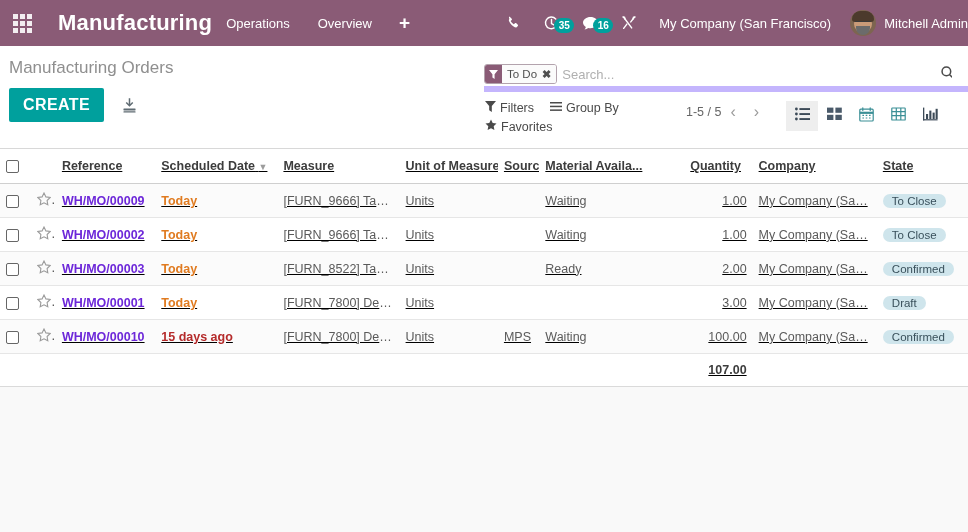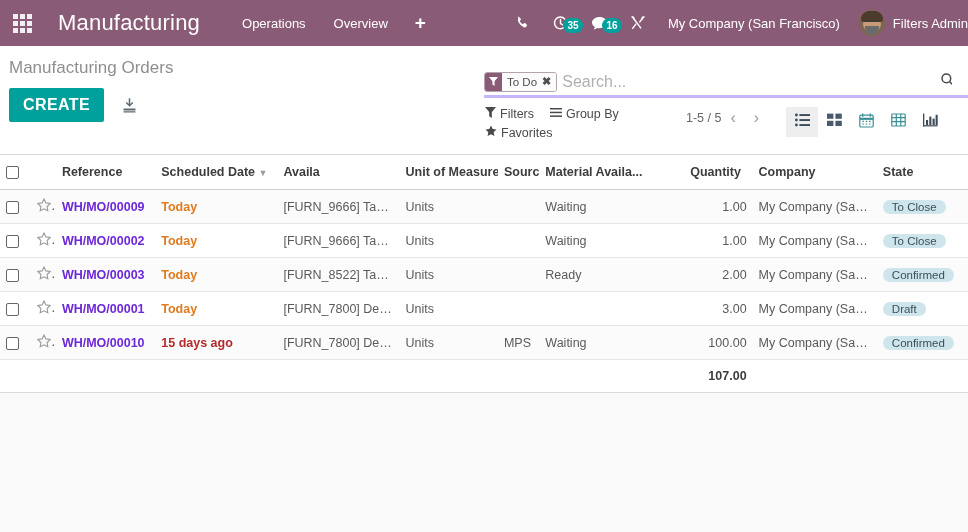--- a/index.html
+++ b/index.html
@@ -25,23 +25,23 @@
     cursor: pointer;
   }
   .apps-grid {
     display: grid;
     grid-template-columns: repeat(3, 5px);
     grid-template-rows: repeat(3, 5px);
     gap: 2px;
   }
   .apps-grid i { display: block; width: 5px; height: 5px; background: #f3eef1; }
   .brand {
-    font-size: 22px; font-weight: normal;
+    font-size: 22px; font-weight: bold;
     letter-spacing: .2px;
-    margin-left: 14px; margin-right: 28px;
+    margin-left: 14px; 
     white-space: nowrap;
   }
   .menu-item {
     font-size: 13px;
     padding: 0 14px;
     height: 46px;
     display: flex; align-items: center;
     cursor: pointer;
     white-space: nowrap;
   }
@@ -163,23 +163,23 @@
   .icon-export {
     margin-left: 17px;
     cursor: pointer;
     display: flex; align-items: center;
   }
 
   
   .searchview {
     display: flex;
     align-items: center;
-    border-bottom: 3px solid #c4b5fd;
+    border-bottom: 6px solid #c4b5fd;
     height: 30px;
-    margin-top: 22px;
+    margin-top: 16px;
     padding-right: 16px;
   }
   .facet {
     display: flex;
     align-items: stretch;
     border: 1px solid #b3a3ad;
     border-radius: 3px;
     overflow: hidden;
     height: 20px;
     margin-right: 5px;
@@ -203,21 +203,21 @@
     margin-left: 5px;
     font-size: 11px;
     color: #4f4f4f;
     cursor: pointer;
     font-weight: bold;
   }
   .search-input {
     flex: 1;
     border: none;
     outline: none;
-    font-size: 16px;
+    font-size: 13px;
     color: #555;
     background: transparent;
     font-family: "Liberation Sans", sans-serif;
     min-width: 20px;
   }
   .search-input::placeholder { color: #b0b0b0; }
   .search-magnifier {
     flex: none;
     margin-left: 4px;
     overflow: hidden;
@@ -274,21 +274,21 @@
     margin-left: 18px;
   }
   .vs-btn {
     width: 32px; height: 30px;
     display: flex; align-items: center; justify-content: center;
     cursor: pointer;
   }
   .vs-btn.active { background: #eeeeee; }
 
   
-  .sheet { background: #ffffff; }
+  .sheet { background: #ffffff; text-decoration: underline; }
   table.o-list {
     width: 100%;
     border-collapse: collapse;
     font-size: 12.5px;
     color: #4c4c4c;
     table-layout: fixed;
   }
   table.o-list thead th {
     font-size: 12.5px;
     font-weight: bold;
@@ -424,21 +424,21 @@
 
     <div class="company-name">My Company (San Francisco)</div>
 
     <div class="user-menu">
       <span class="avatar">
         <span class="face"></span>
         <span class="hair"></span>
         <span class="glasses"></span>
         <span class="beard"></span>
       </span>
-      <span class="username">Filters Admin</span>
+      <span class="username">Mitchell Admin</span>
     </div>
 
   </div>
 </div>
 
 <div class="control-panel">
   <div class="cp-row">
 
     <div class="cp-left">
       <div class="breadcrumb">Manufacturing Orders</div>
@@ -580,21 +580,21 @@
       <tr>
         <th class="col-check">
           <span class="chk"></span>
         </th>
         <th class="col-star"></th>
         <th class="col-ref">Reference</th>
         <th class="col-date">
           <span>Scheduled Date</span>
           <span style="color:#9c9c9c;font-size:9px;">▼</span>
         </th>
-        <th class="col-prod">Availa</th>
+        <th class="col-prod">Measure</th>
         <th class="col-uom">Unit of Measure</th>
         <th class="col-src">Source</th>
         <th class="col-mat">Material Availa...</th>
         <th class="col-qty num">Quantity</th>
         <th class="col-comp">Company</th>
         <th class="col-state">State</th>
       </tr>
     </thead>
 
     <tbody>

